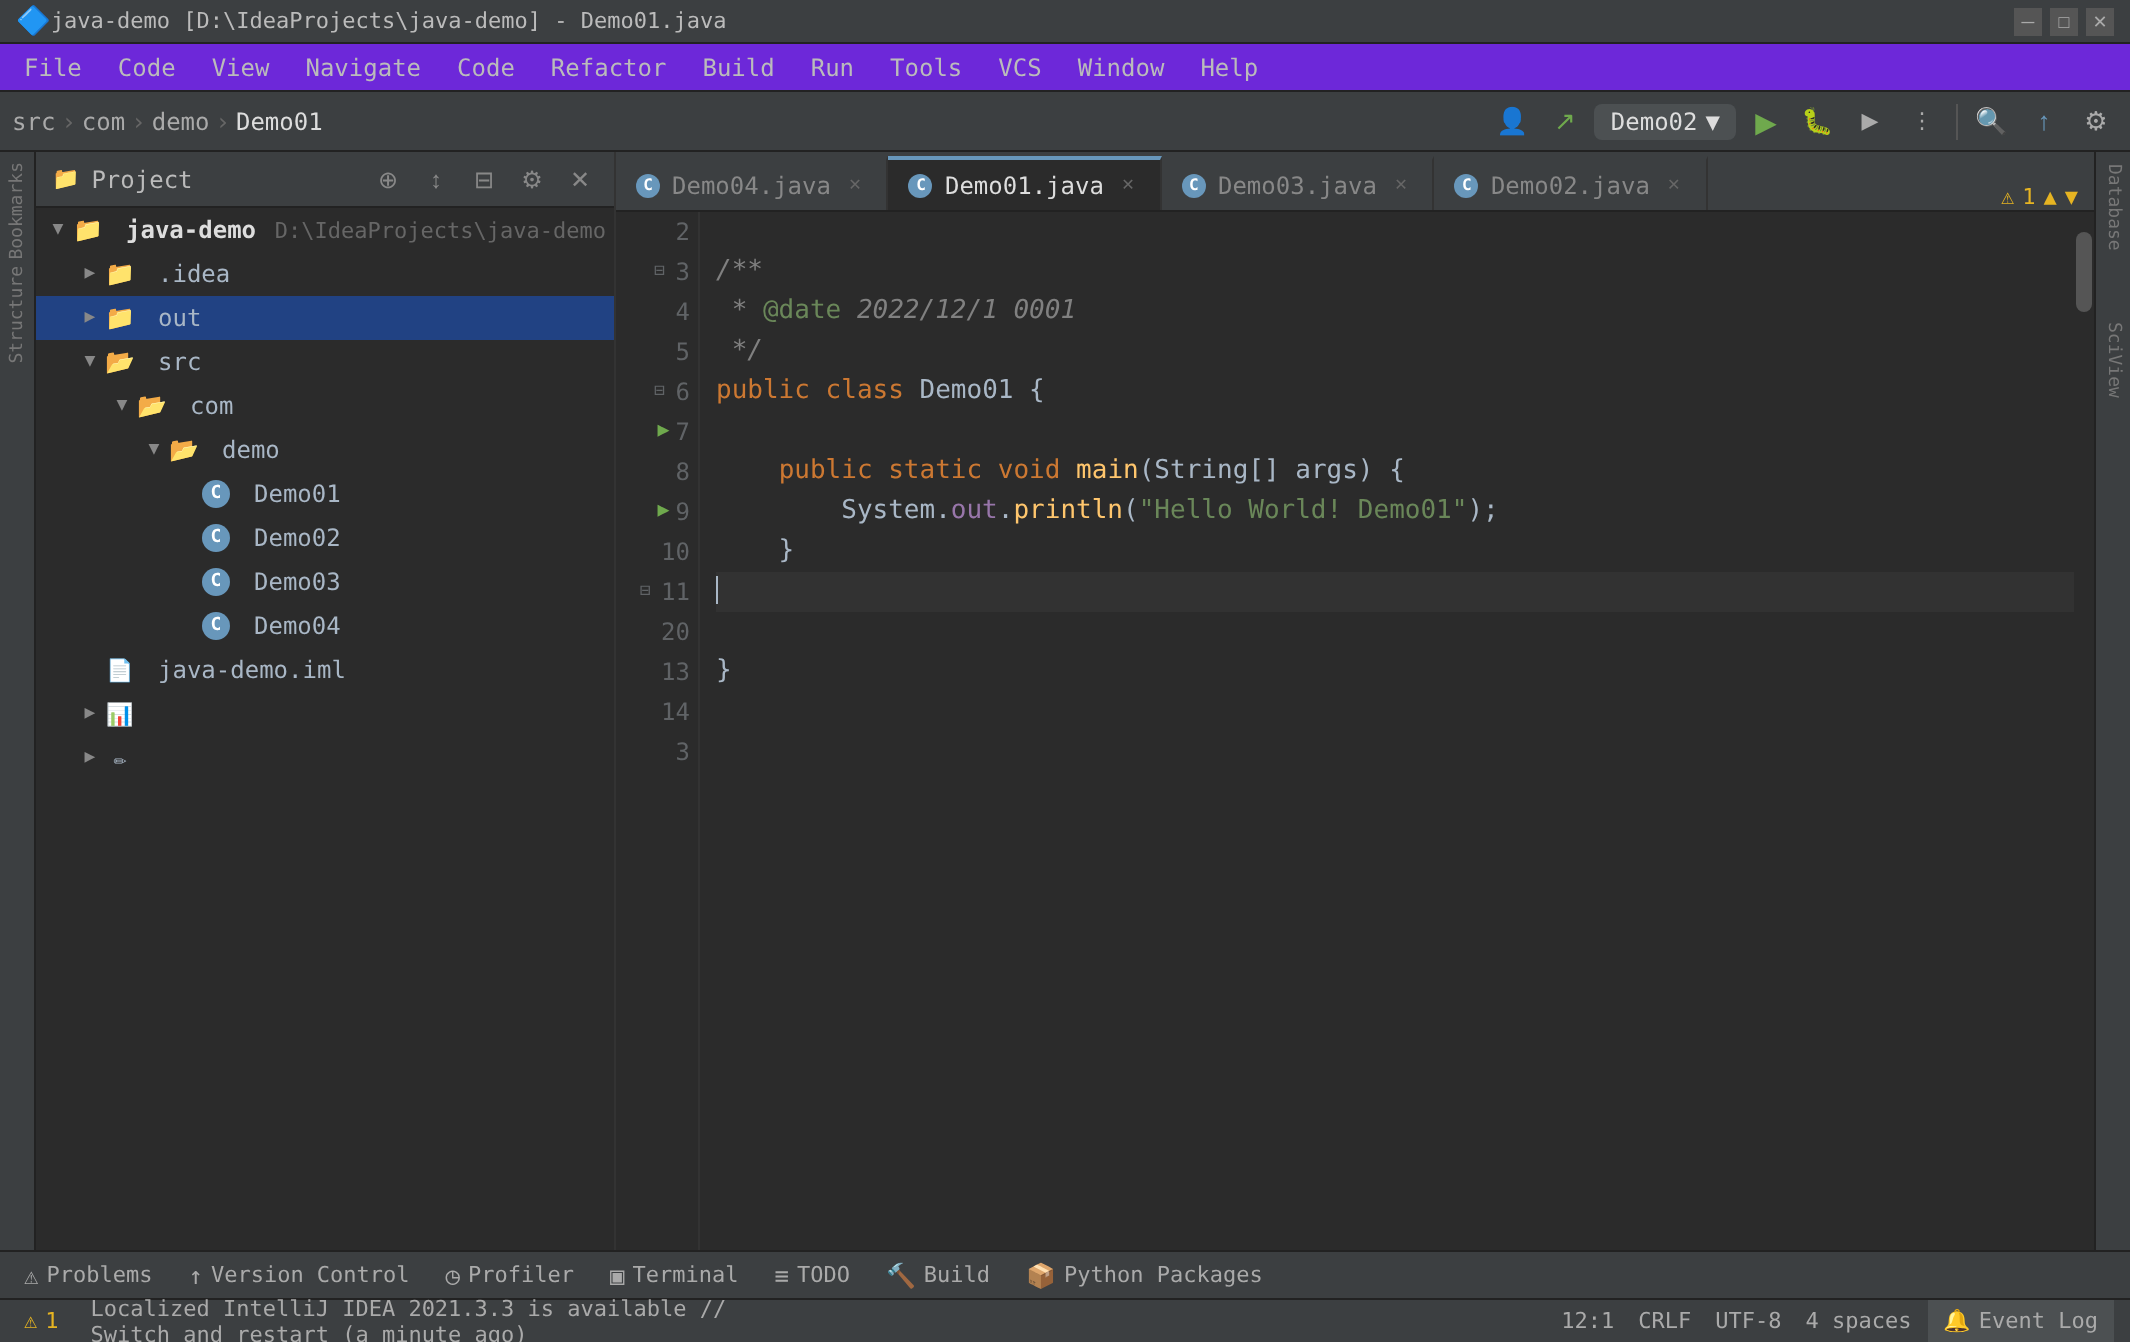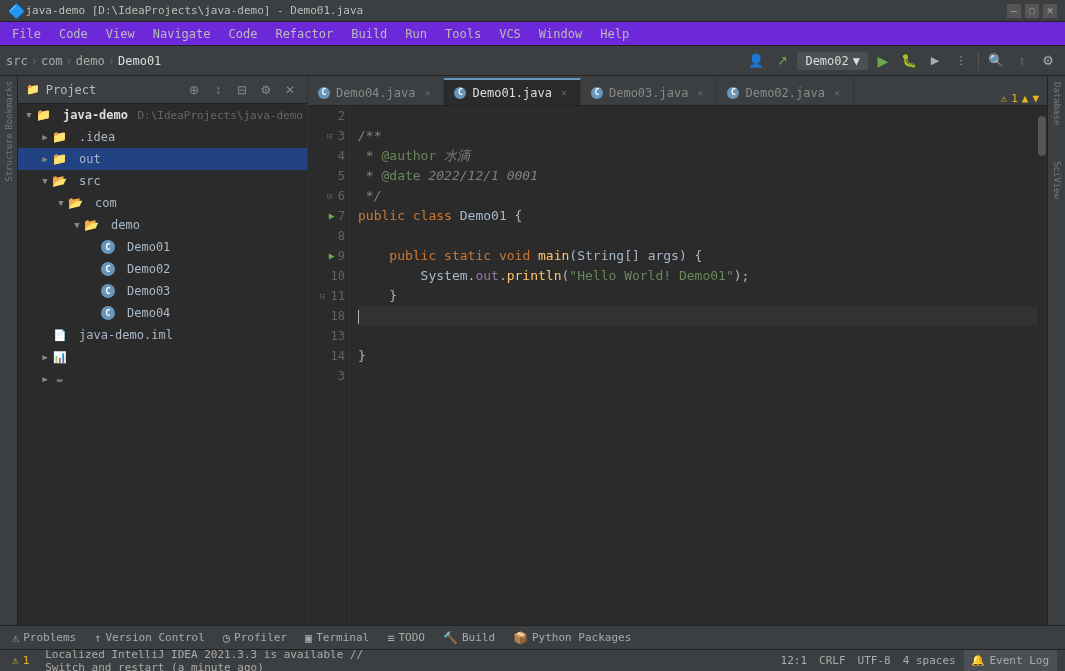--- a/index.html
+++ b/index.html
@@ -752,21 +752,21 @@
         <div class="line-number">
             <span class="arrow"></span>
             <span>10</span>
           </div>
         <div class="line-number">
             <span class="fold">⊟</span>
             <span>11</span>
           </div>
         <div class="line-number">
             <span class="arrow"></span>
-            <span>18</span>
+            <span>20</span>
           </div>
         <div class="line-number">
             <span class="arrow"></span>
             <span>13</span>
           </div>
         <div class="line-number">
             <span class="arrow"></span>
             <span>14</span>
           </div>
         <div class="line-number">
@@ -774,21 +774,20 @@
             <span>3</span>
           </div>
       </div>
 
       <div class="code-area">
 
         <div class="code-line"></div>
 
         <div class="code-line"><span class="comment">/**</span></div>
 
-        <div class="code-line"><span class="comment"> * </span><span class="annotation">@author</span><span class="comment"> 水滴</span></div>
 
         <div class="code-line"><span class="comment"> * </span><span class="annotation">@date</span><span class="comment"> 2022/12/1 0001</span></div>
 
         <div class="code-line"><span class="comment"> */</span></div>
 
         <div class="code-line"><span class="kw">public</span><span> </span><span class="kw">class</span><span> Demo01 {</span></div>
 
         <div class="code-line"></div>
 
         <div class="code-line"><span>    </span><span class="kw">public</span><span> </span><span class="kw">static</span><span> </span><span class="kw">void</span><span> </span><span class="method">main</span><span>(String[] args) {</span></div>

